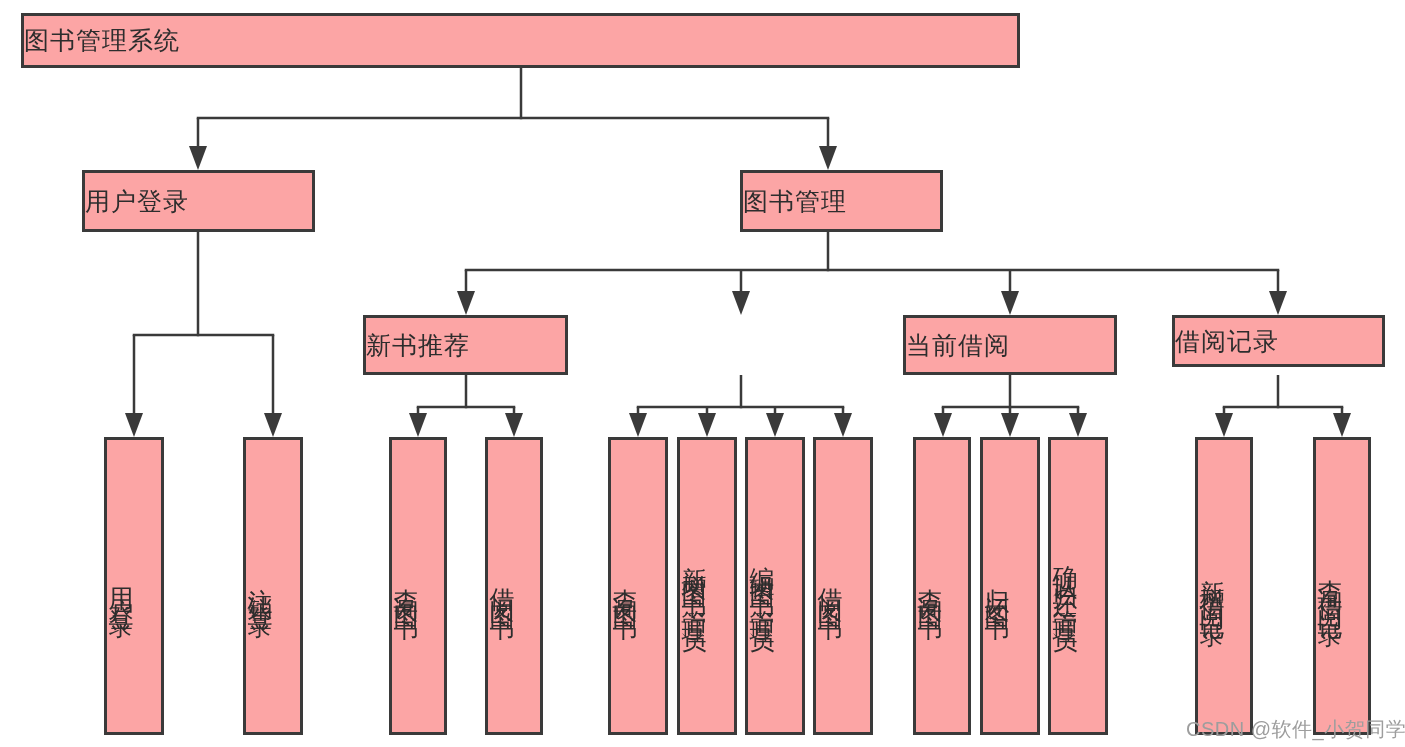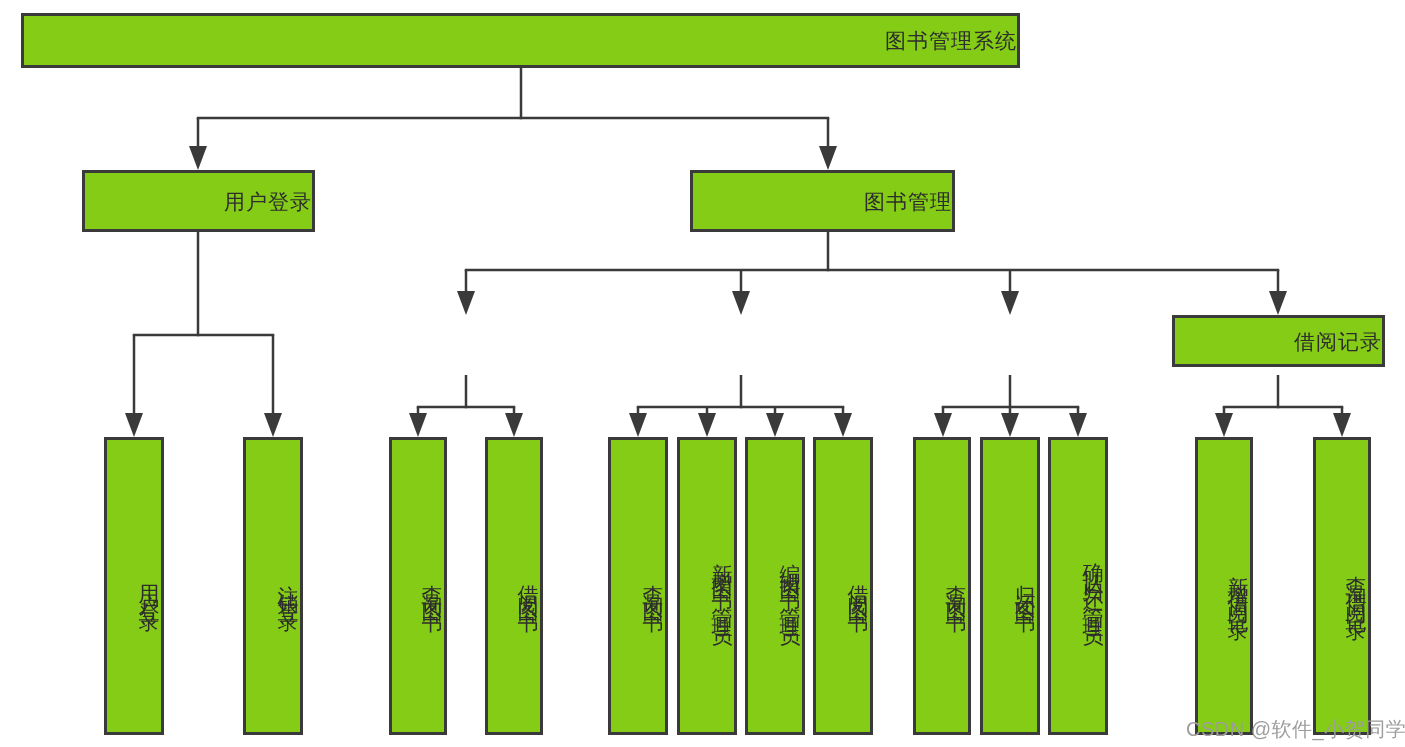--- a/index.html
+++ b/index.html
@@ -2,23 +2,23 @@
 <html><head>
 <meta charset="utf-8">
 <style>
   html,body{margin:0;padding:0;background:#ffffff;}
   .canvas{
     position:relative;width:1405px;height:747px;background:#ffffff;overflow:hidden;
     font-family:"Liberation Sans","DejaVu Sans",sans-serif;
   }
   .wires{position:absolute;left:0;top:0;width:1405px;height:747px;}
   .box{
-    position:absolute;box-sizing:border-box;background:#84cc16;
-    border:3px solid #3a3a3a;display:flex;align-items:center;justify-content:flex-end;
-    color:#2d2d2d;font-size:21px;letter-spacing:1px;line-height:1;z-index:2;
+    position:absolute;box-sizing:border-box;background:#fca5a5;
+    border:3px solid #3a3a3a;display:flex;align-items:center;justify-content:flex-start;
+    color:#2d2d2d;font-size:25px;letter-spacing:1px;line-height:1;z-index:2;
   }
   .vtext{
     writing-mode:vertical-rl;text-orientation:mixed;
     letter-spacing:9px;line-height:1.1;white-space:nowrap;
   }
   .watermark{
     position:absolute;left:1186px;top:716px;z-index:5;
     color:#9d9d9d;font-size:20px;letter-spacing:0.5px;white-space:nowrap;text-align:center;
   }
 </style>
@@ -93,24 +93,30 @@
     </g>
   </svg>
 
   <div class="box" style="left:21px;top:13px;width:999px;height:55px">
     <span>图书管理系统</span>
   </div>
 
   <div class="box" style="left:82px;top:170px;width:233px;height:62px">
     <span>用户登录</span>
   </div>
-  <div class="box" style="left:690px;top:170px;width:265px;height:62px">
+  <div class="box" style="left:740px;top:170px;width:203px;height:62px">
     <span>图书管理</span>
   </div>
 
+  <div class="box" style="left:363px;top:315px;width:205px;height:60px">
+    <span>新书推荐</span>
+  </div>
+  <div class="box" style="left:903px;top:315px;width:214px;height:60px">
+    <span>当前借阅</span>
+  </div>
   <div class="box" style="left:1172px;top:315px;width:213px;height:52px">
     <span>借阅记录</span>
   </div>
 
   <div class="box" style="left:104px;top:437px;width:60px;height:298px">
     <span class="vtext">用户登录</span>
   </div>
   <div class="box" style="left:243px;top:437px;width:60px;height:298px">
     <span class="vtext">注销登录</span>
   </div>

